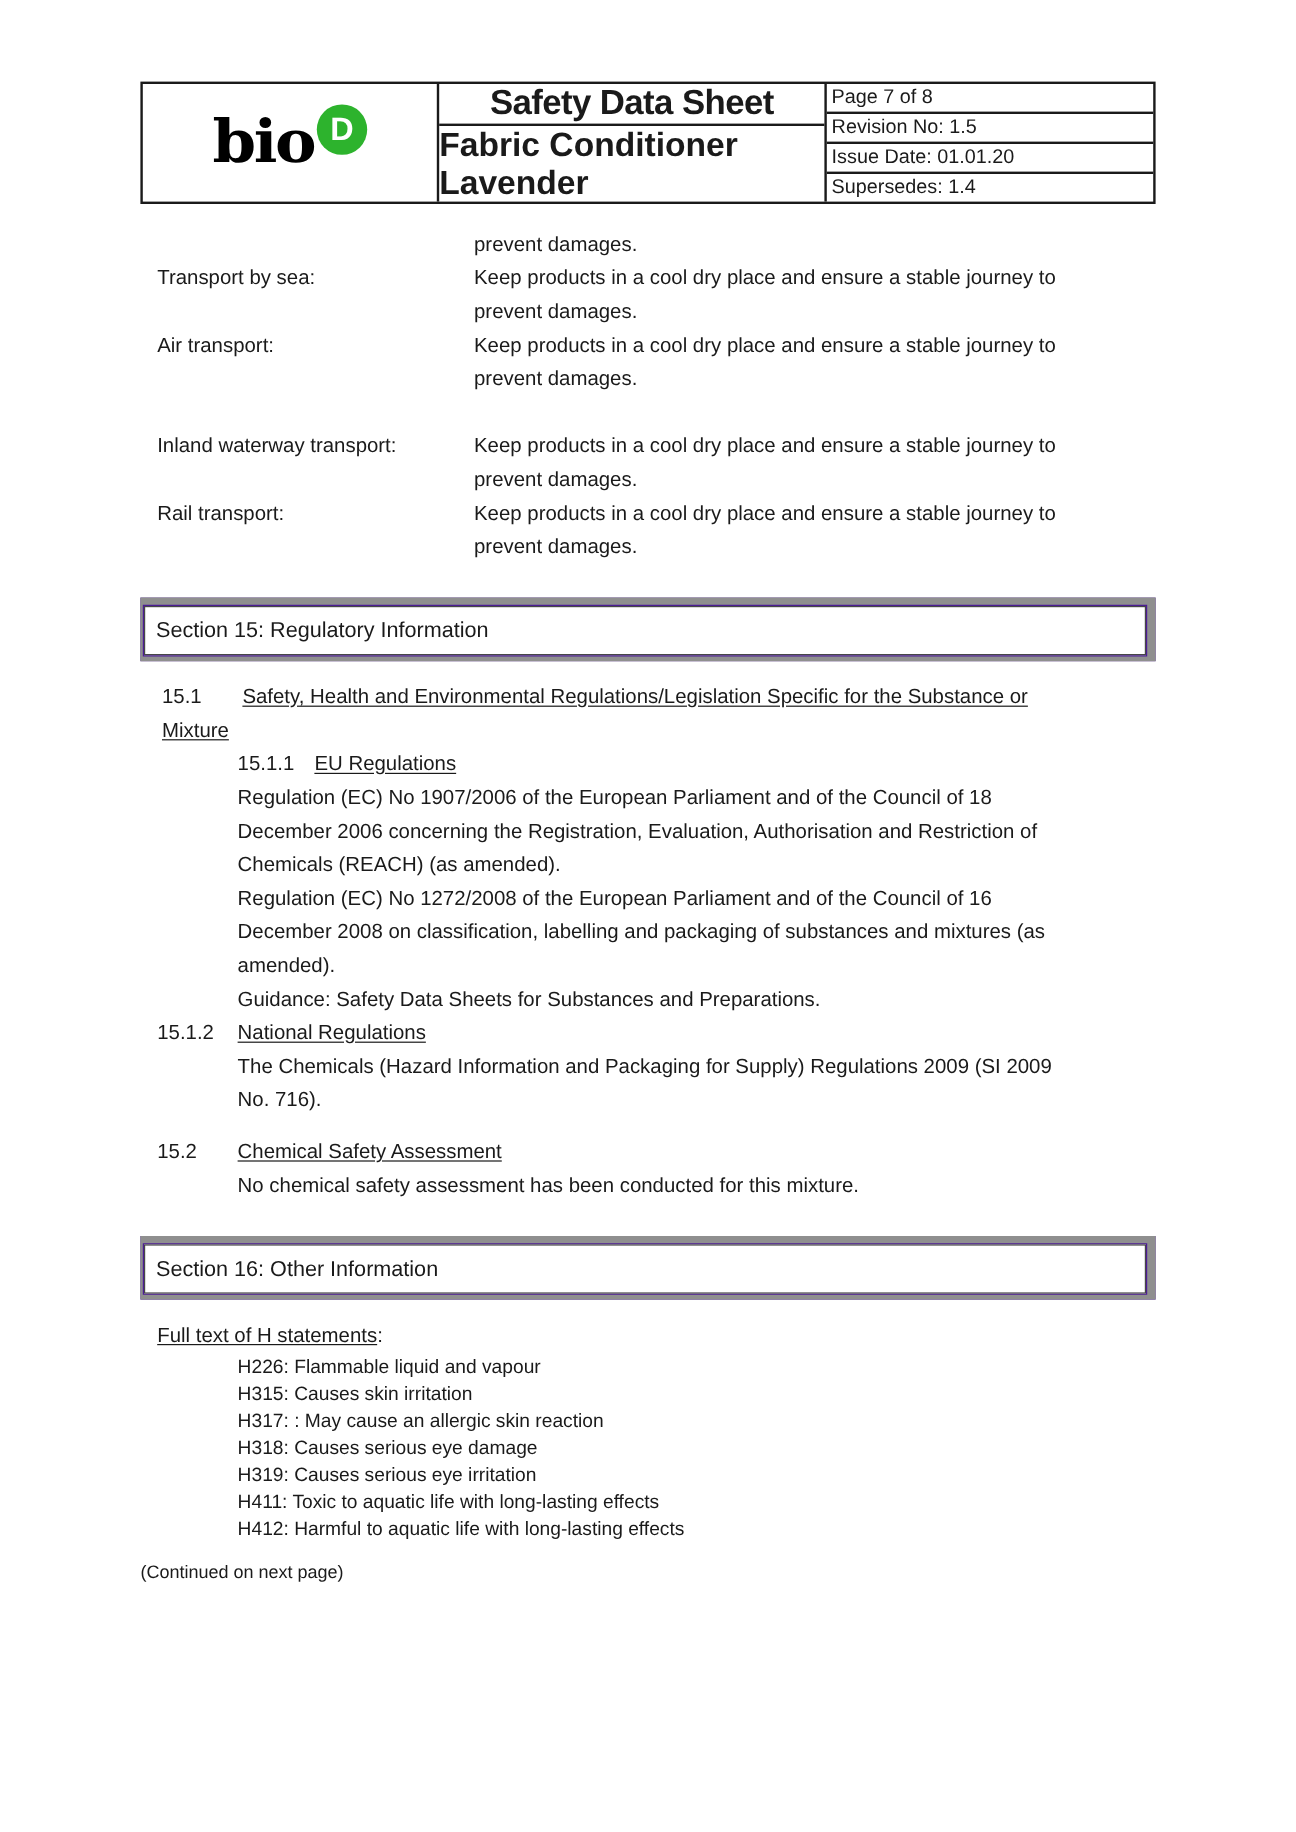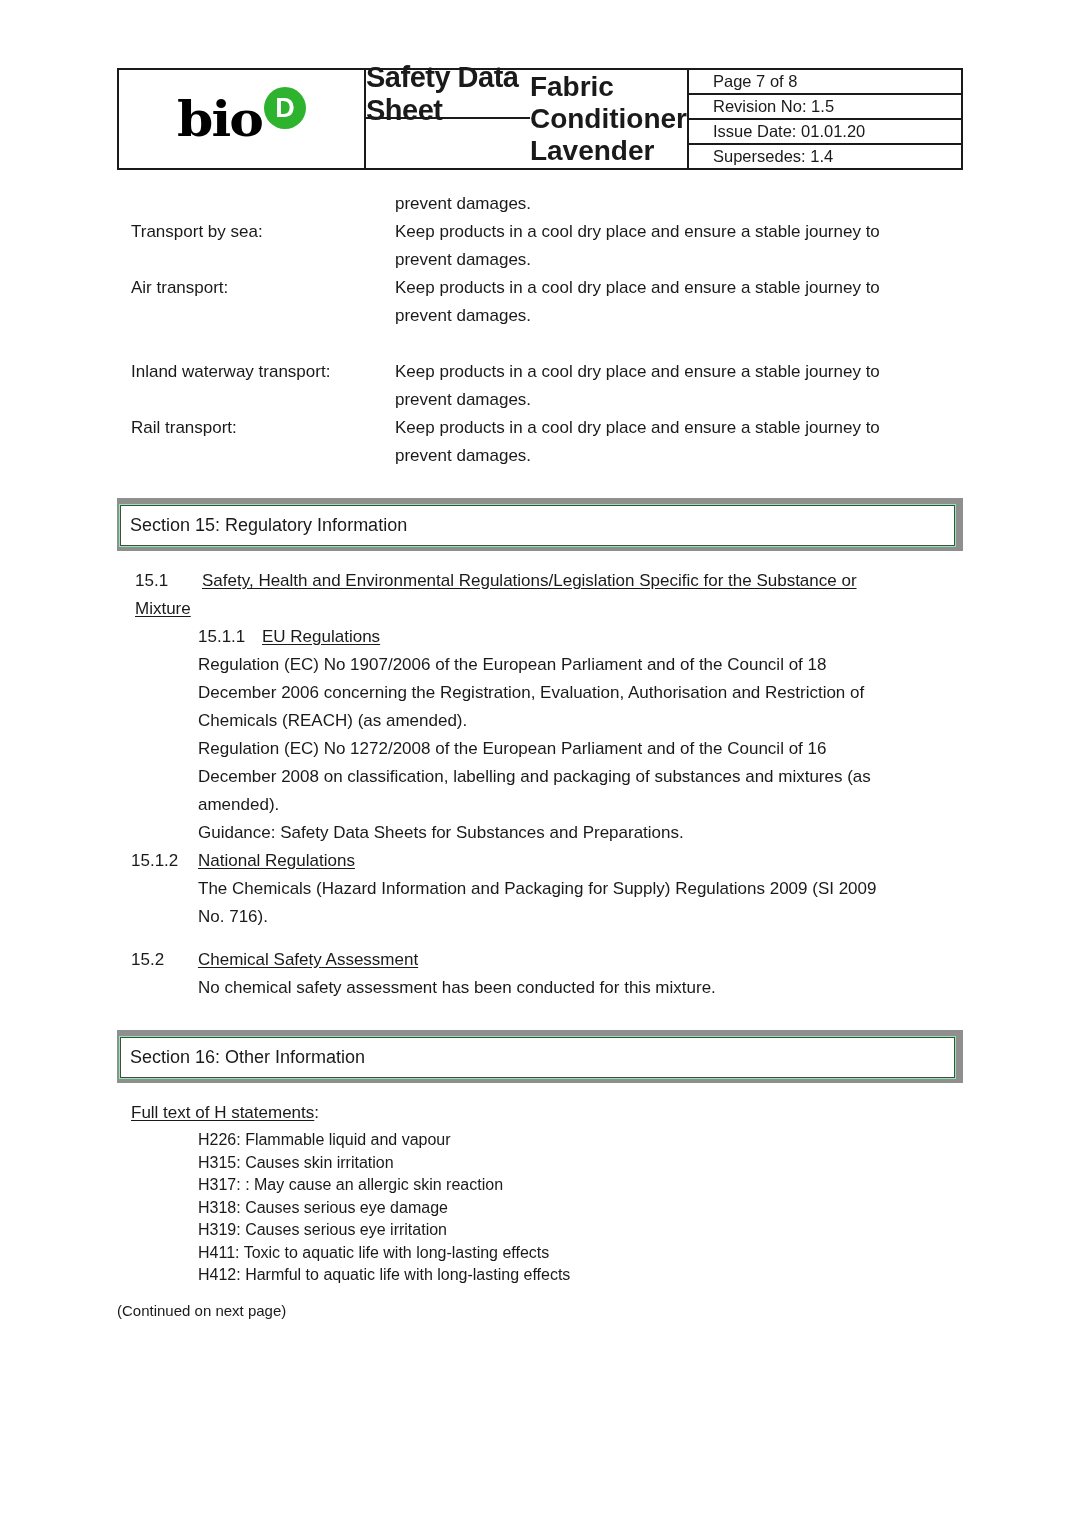--- a/index.html
+++ b/index.html
@@ -48,41 +48,41 @@
     margin-top: -2px;
     color: #fff;
     font-weight: bold;
     font-size: 27px;
     font-family: "Liberation Sans", sans-serif;
   }
   .hdr-mid {
     width: 323px;
     border-right: 2px solid #1a1a1a;
     display: flex;
-    flex-direction: row;
+    flex-direction: column;
   }
   .hdr-title {
     height: 49px;
     border-bottom: 2px solid #1a1a1a;
     display: flex; align-items: center; justify-content: center;
     font-weight: bold;
     font-size: 29px;
     letter-spacing: -0.5px;
   }
   .hdr-sub {
     flex: 1;
     display: flex; align-items: center; justify-content: center;
     font-weight: bold;
     font-size: 28px;
   }
   .hdr-meta { flex: 1; display: flex; flex-direction: column; }
   .hdr-meta-row {
     flex: 1;
     display: flex; align-items: center;
-    padding-left: 24px;
+    padding-left: 4px;
     font-size: 16.5px;
     border-bottom: 2px solid #1a1a1a;
   }
   .hdr-meta-row:last-child { border-bottom: none; }
 
   
   .body-text { font-size: 17px; line-height: 28px; }
   .line { white-space: nowrap; }
   .u { text-decoration: underline; text-underline-offset: 2px; }
 
@@ -95,21 +95,21 @@
   .s147 { margin-top: 34px; margin-left: 14px; }
   .num-heading .num { display: inline-block; width: 67px; }
   .indent-num { display: inline-block; width: 64px; }
 
   
   .bar-outer {
     margin-top: 28px;
     border-style: solid;
     border-color: #8f8f8f;
     border-width: 6px 7px 4px 2px;
-    background: #86efac;
+    background: #4c1d95;
     padding: 1px;
   }
   .bar-inner {
     border: 1.5px solid #474747;
     padding: 5px 9px 6px 9px;
     font-size: 18px;
     background: #fff;
   }
 
   .s151 { margin-top: 16px; margin-left: 18px; }

